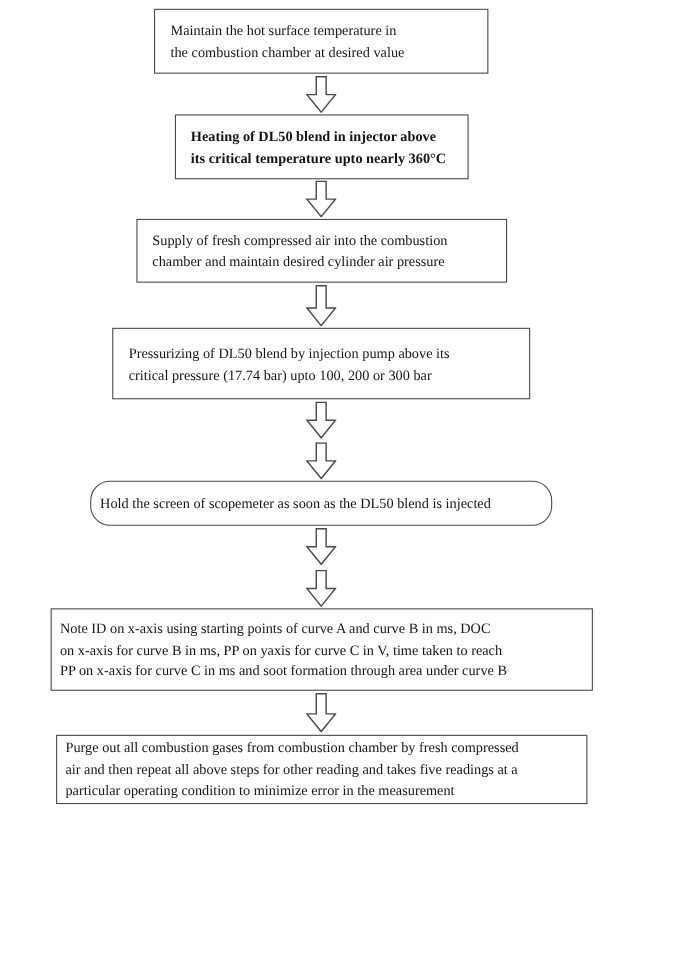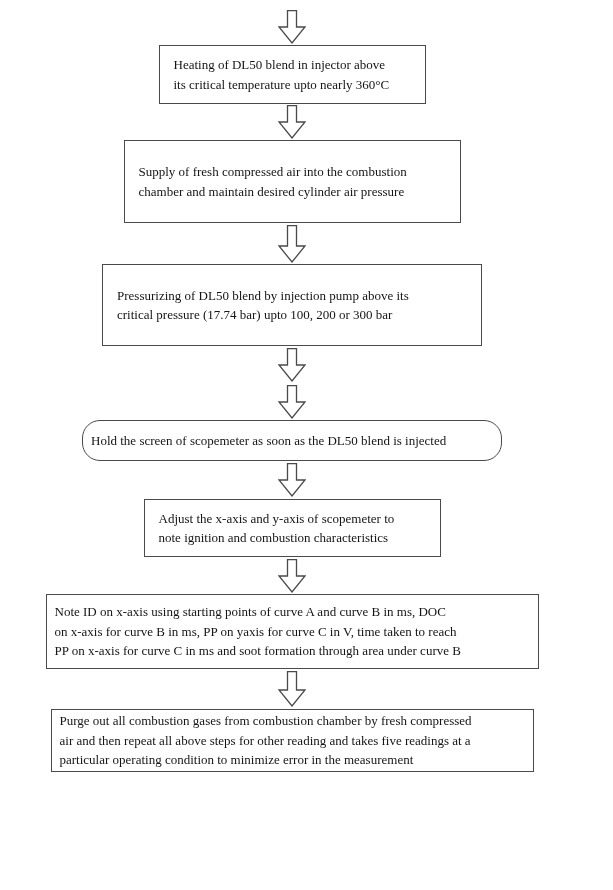--- a/index.html
+++ b/index.html
@@ -48,47 +48,51 @@
     stroke: #4a4a4a;
     stroke-width: 1.3;
     stroke-linejoin: miter;
   }
 </style>
 </head>
 <body>
 
 <div class="flow">
 
+  <div class="box pad14" style="width:304px;height:59px;">
+    <span class="box-text">Maintain the hot surface temperature in
+the combustion chamber at desired value</span>
+  </div>
   <div class="gap" style="height:37px;">
     <svg class="arrow" width="28" height="34" viewBox="0 0 28 34">
         <polygon points="9.5,0.7 18.5,0.7 18.5,17 27,17 14,33 1,17 9.5,17"></polygon>
       </svg>
   </div>
 
-  <div class="box pad14" style="width:267px;height:59px;">
+  <div class="box pad14" style="width:267px;height:59px;font-weight:bold;">
     <span class="box-text">Heating of DL50 blend in injector above
 its critical temperature upto nearly 360°C</span>
   </div>
   <div class="gap" style="height:36px;">
     <svg class="arrow" width="28" height="34" viewBox="0 0 28 34">
         <polygon points="9.5,0.7 18.5,0.7 18.5,17 27,17 14,33 1,17 9.5,17"></polygon>
       </svg>
   </div>
 
-  <div class="box pad14" style="width:337px;height:83px;">
+  <div class="box pad14" style="width:337px;height:58px;">
     <span class="box-text">Supply of fresh compressed air into the combustion
 chamber and maintain desired cylinder air pressure</span>
   </div>
   <div class="gap" style="height:41px;">
     <svg class="arrow" width="28" height="38" viewBox="0 0 28 38">
         <polygon points="9.5,0.7 18.5,0.7 18.5,21 27,21 14,37 1,21 9.5,21"></polygon>
       </svg>
   </div>
 
-  <div class="box pad14" style="width:380px;height:82px;">
+  <div class="box pad14" style="width:380px;height:65px;">
     <span class="box-text">Pressurizing of DL50 blend by injection pump above its
 critical pressure (17.74 bar) upto 100, 200 or 300 bar</span>
   </div>
   <div class="gap" style="height:38px;">
     <svg class="arrow" width="28" height="34" viewBox="0 0 28 34">
         <polygon points="9.5,0.7 18.5,0.7 18.5,17 27,17 14,33 1,17 9.5,17"></polygon>
       </svg>
   </div>
 
   <div class="gap" style="height:36px;">
@@ -99,24 +103,20 @@
 
   <div class="box pad8" style="width:420px;height:41px;border-radius:18px;">
     <span class="box-text">Hold the screen of scopemeter as soon as the DL50 blend is injected</span>
   </div>
   <div class="gap" style="height:38px;">
     <svg class="arrow" width="28" height="34" viewBox="0 0 28 34">
         <polygon points="9.5,0.7 18.5,0.7 18.5,17 27,17 14,33 1,17 9.5,17"></polygon>
       </svg>
   </div>
 
-  <div class="box pad14" style="width:297px;height:58px;">
-    <span class="box-text">Adjust the x-axis and y-axis of scopemeter to
-note ignition and combustion characteristics</span>
-  </div>
   <div class="gap" style="height:37px;">
     <svg class="arrow" width="28" height="34" viewBox="0 0 28 34">
         <polygon points="9.5,0.7 18.5,0.7 18.5,17 27,17 14,33 1,17 9.5,17"></polygon>
       </svg>
   </div>
 
   <div class="box pad8" style="width:493px;height:75px;">
     <span class="box-text">Note ID on x-axis using starting points of curve A and curve B in ms, DOC
 on x-axis for curve B in ms, PP on yaxis for curve C in V, time taken to reach
 PP on x-axis for curve C in ms and soot formation through area under curve B</span>

